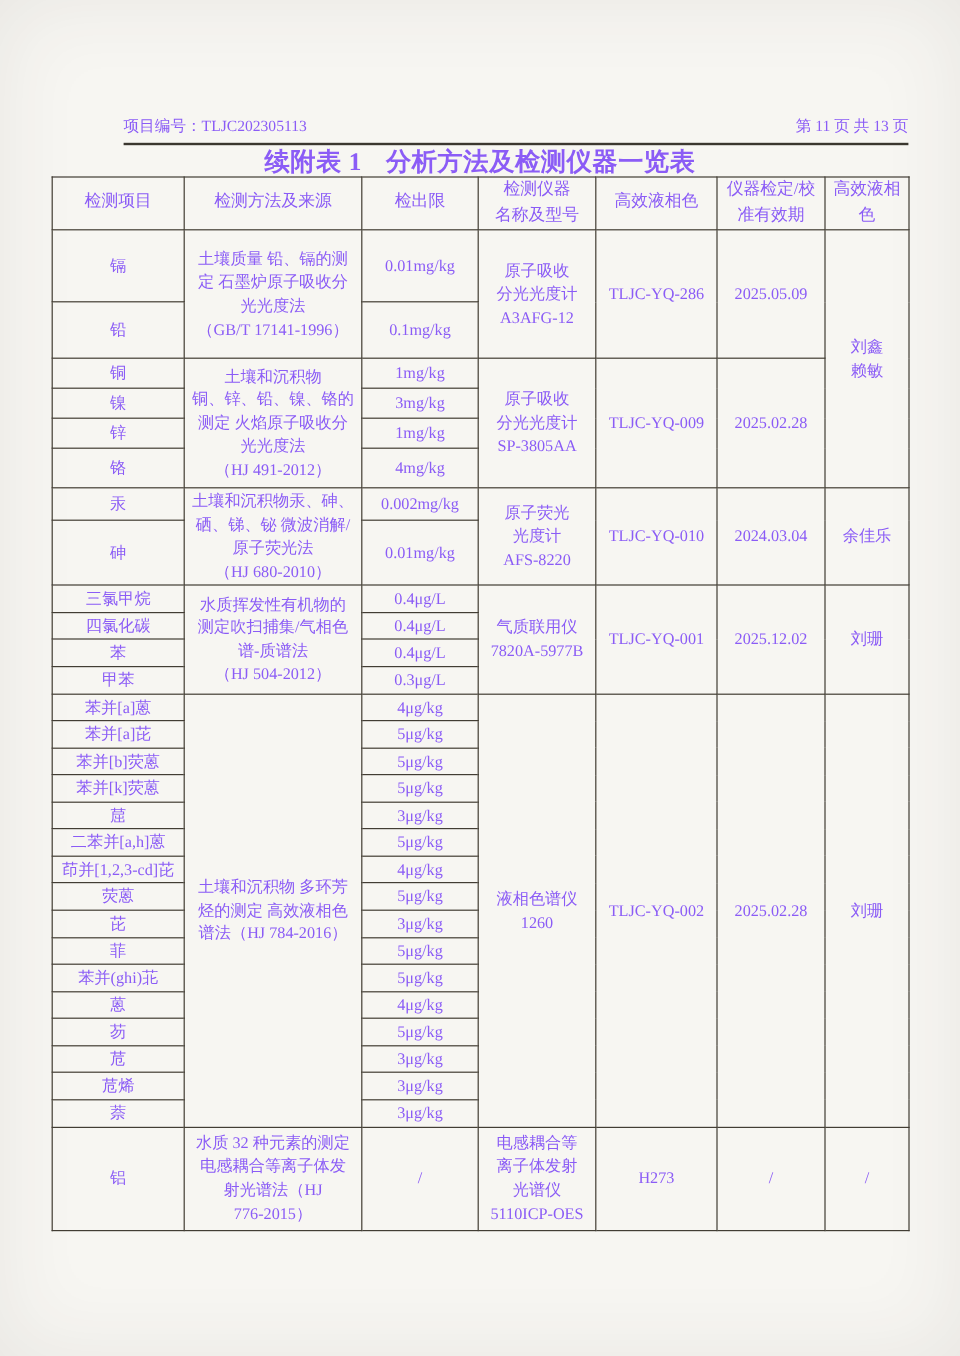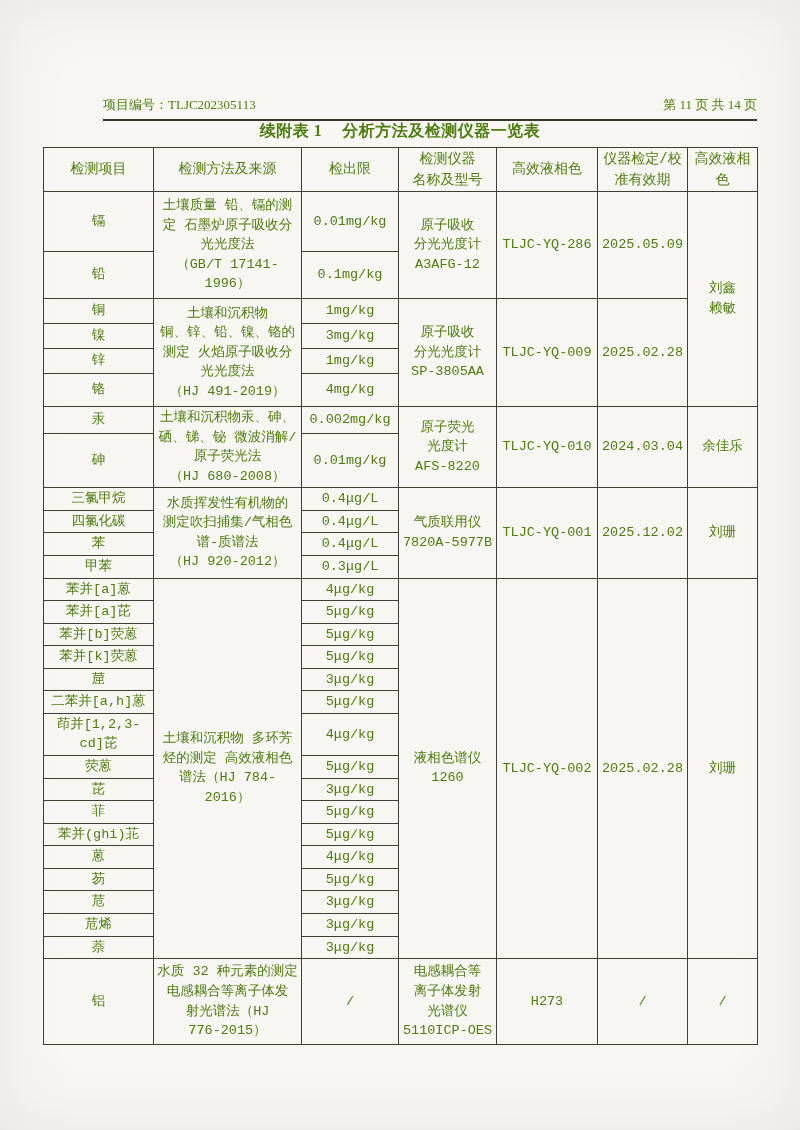--- a/index.html
+++ b/index.html
@@ -1,38 +1,38 @@
 <!DOCTYPE html>
 <html><head>
 <meta charset="utf-8">
 <style>
   html,body { margin:0; padding:0; background:#e9e7e2; }
   .page {
     position:relative; width:800px; height:1130px; margin:0 auto;
     background:#f7f6f2;
     box-shadow: inset 0 0 70px rgba(60,55,45,0.08);
     font-family:"Liberation Serif","DejaVu Serif",serif;
-    color:#4d7c0f;
+    color:#8b5cf6;
     overflow:hidden;
   }
   .meta-row {
     position:absolute; left:103px; top:96px; width:654px;
     display:flex; justify-content:space-between; align-items:flex-end;
     font-size:13px; padding-bottom:5px;
     border-bottom:2px solid #3b372f;
   }
   .doc-title {
     position:absolute; top:121px; left:0; width:100%;
-    text-align:center; font-size:16px; font-weight:bold;
+    text-align:center; font-size:21px; font-weight:bold;
     letter-spacing:0.5px;
   }
   .doc-title .gap { display:inline-block; width:20px; }
   table.main {
     position:absolute; left:43px; top:147px; width:714px;
-    border-collapse:collapse; table-layout:fixed;font-family:Liberation Mono, monospace;
+    border-collapse:collapse; table-layout:fixed;
   }
   table.main th, table.main td {
     border:1px solid #423d34;
     text-align:center; vertical-align:middle;
     font-weight:normal;
     font-size:13.5px; line-height:1.45;
     white-space:pre-line;
     padding:1px 3px;
     overflow:hidden;
   }
@@ -44,21 +44,21 @@
   tr.hp  { height:21.7px; }
   tr.h86 { height:86px; }
 </style>
 </head>
 <body>
 
 <div class="page">
 
   <div class="meta-row">
     <span>项目编号：TLJC202305113</span>
-    <span>第 11 页 共 14 页</span>
+    <span>第 11 页 共 13 页</span>
   </div>
 
   <div class="doc-title">
     <span>续附表 1</span><span class="gap"></span><span>分析方法及检测仪器一览表</span>
   </div>
 
   <table class="main">
     <colgroup>
       <col style="width:110px">
         <col style="width:148px">
@@ -100,21 +100,21 @@
         <td>铅</td>
         <td>0.1mg/kg</td>
       </tr>
 
       <tr class="h25">
         <td>铜</td>
         <td rowspan="4">土壤和沉积物
 铜、锌、铅、镍、铬的
 测定 火焰原子吸收分
 光光度法
-（HJ 491-2019）</td>
+（HJ 491-2012）</td>
         <td>1mg/kg</td>
         <td rowspan="4">原子吸收
 分光光度计
 SP-3805AA</td>
         <td rowspan="4">TLJC-YQ-009</td>
         <td rowspan="4">2025.02.28</td>
       </tr>
       <tr class="h25">
         <td>镍</td>
         <td>3mg/kg</td>
@@ -126,40 +126,40 @@
       <tr class="h33">
         <td>铬</td>
         <td>4mg/kg</td>
       </tr>
 
       <tr class="h27">
         <td>汞</td>
         <td rowspan="2">土壤和沉积物汞、砷、
 硒、锑、铋 微波消解/
 原子荧光法
-（HJ 680-2008）</td>
+（HJ 680-2010）</td>
         <td>0.002mg/kg</td>
         <td rowspan="2">原子荧光
 光度计
 AFS-8220</td>
         <td rowspan="2">TLJC-YQ-010</td>
         <td rowspan="2">2024.03.04</td>
         <td rowspan="2">余佳乐</td>
       </tr>
       <tr class="h54">
         <td>砷</td>
         <td>0.01mg/kg</td>
       </tr>
 
       <tr class="h21">
         <td>三氯甲烷</td>
         <td rowspan="4">水质挥发性有机物的
 测定吹扫捕集/气相色
 谱-质谱法
-（HJ 920-2012）</td>
+（HJ 504-2012）</td>
         <td>0.4μg/L</td>
         <td rowspan="4">气质联用仪
 7820A-5977B</td>
         <td rowspan="4">TLJC-YQ-001</td>
         <td rowspan="4">2025.12.02</td>
         <td rowspan="4">刘珊</td>
       </tr>
       <tr class="h22">
         <td>四氯化碳</td>
         <td>0.4μg/L</td>

